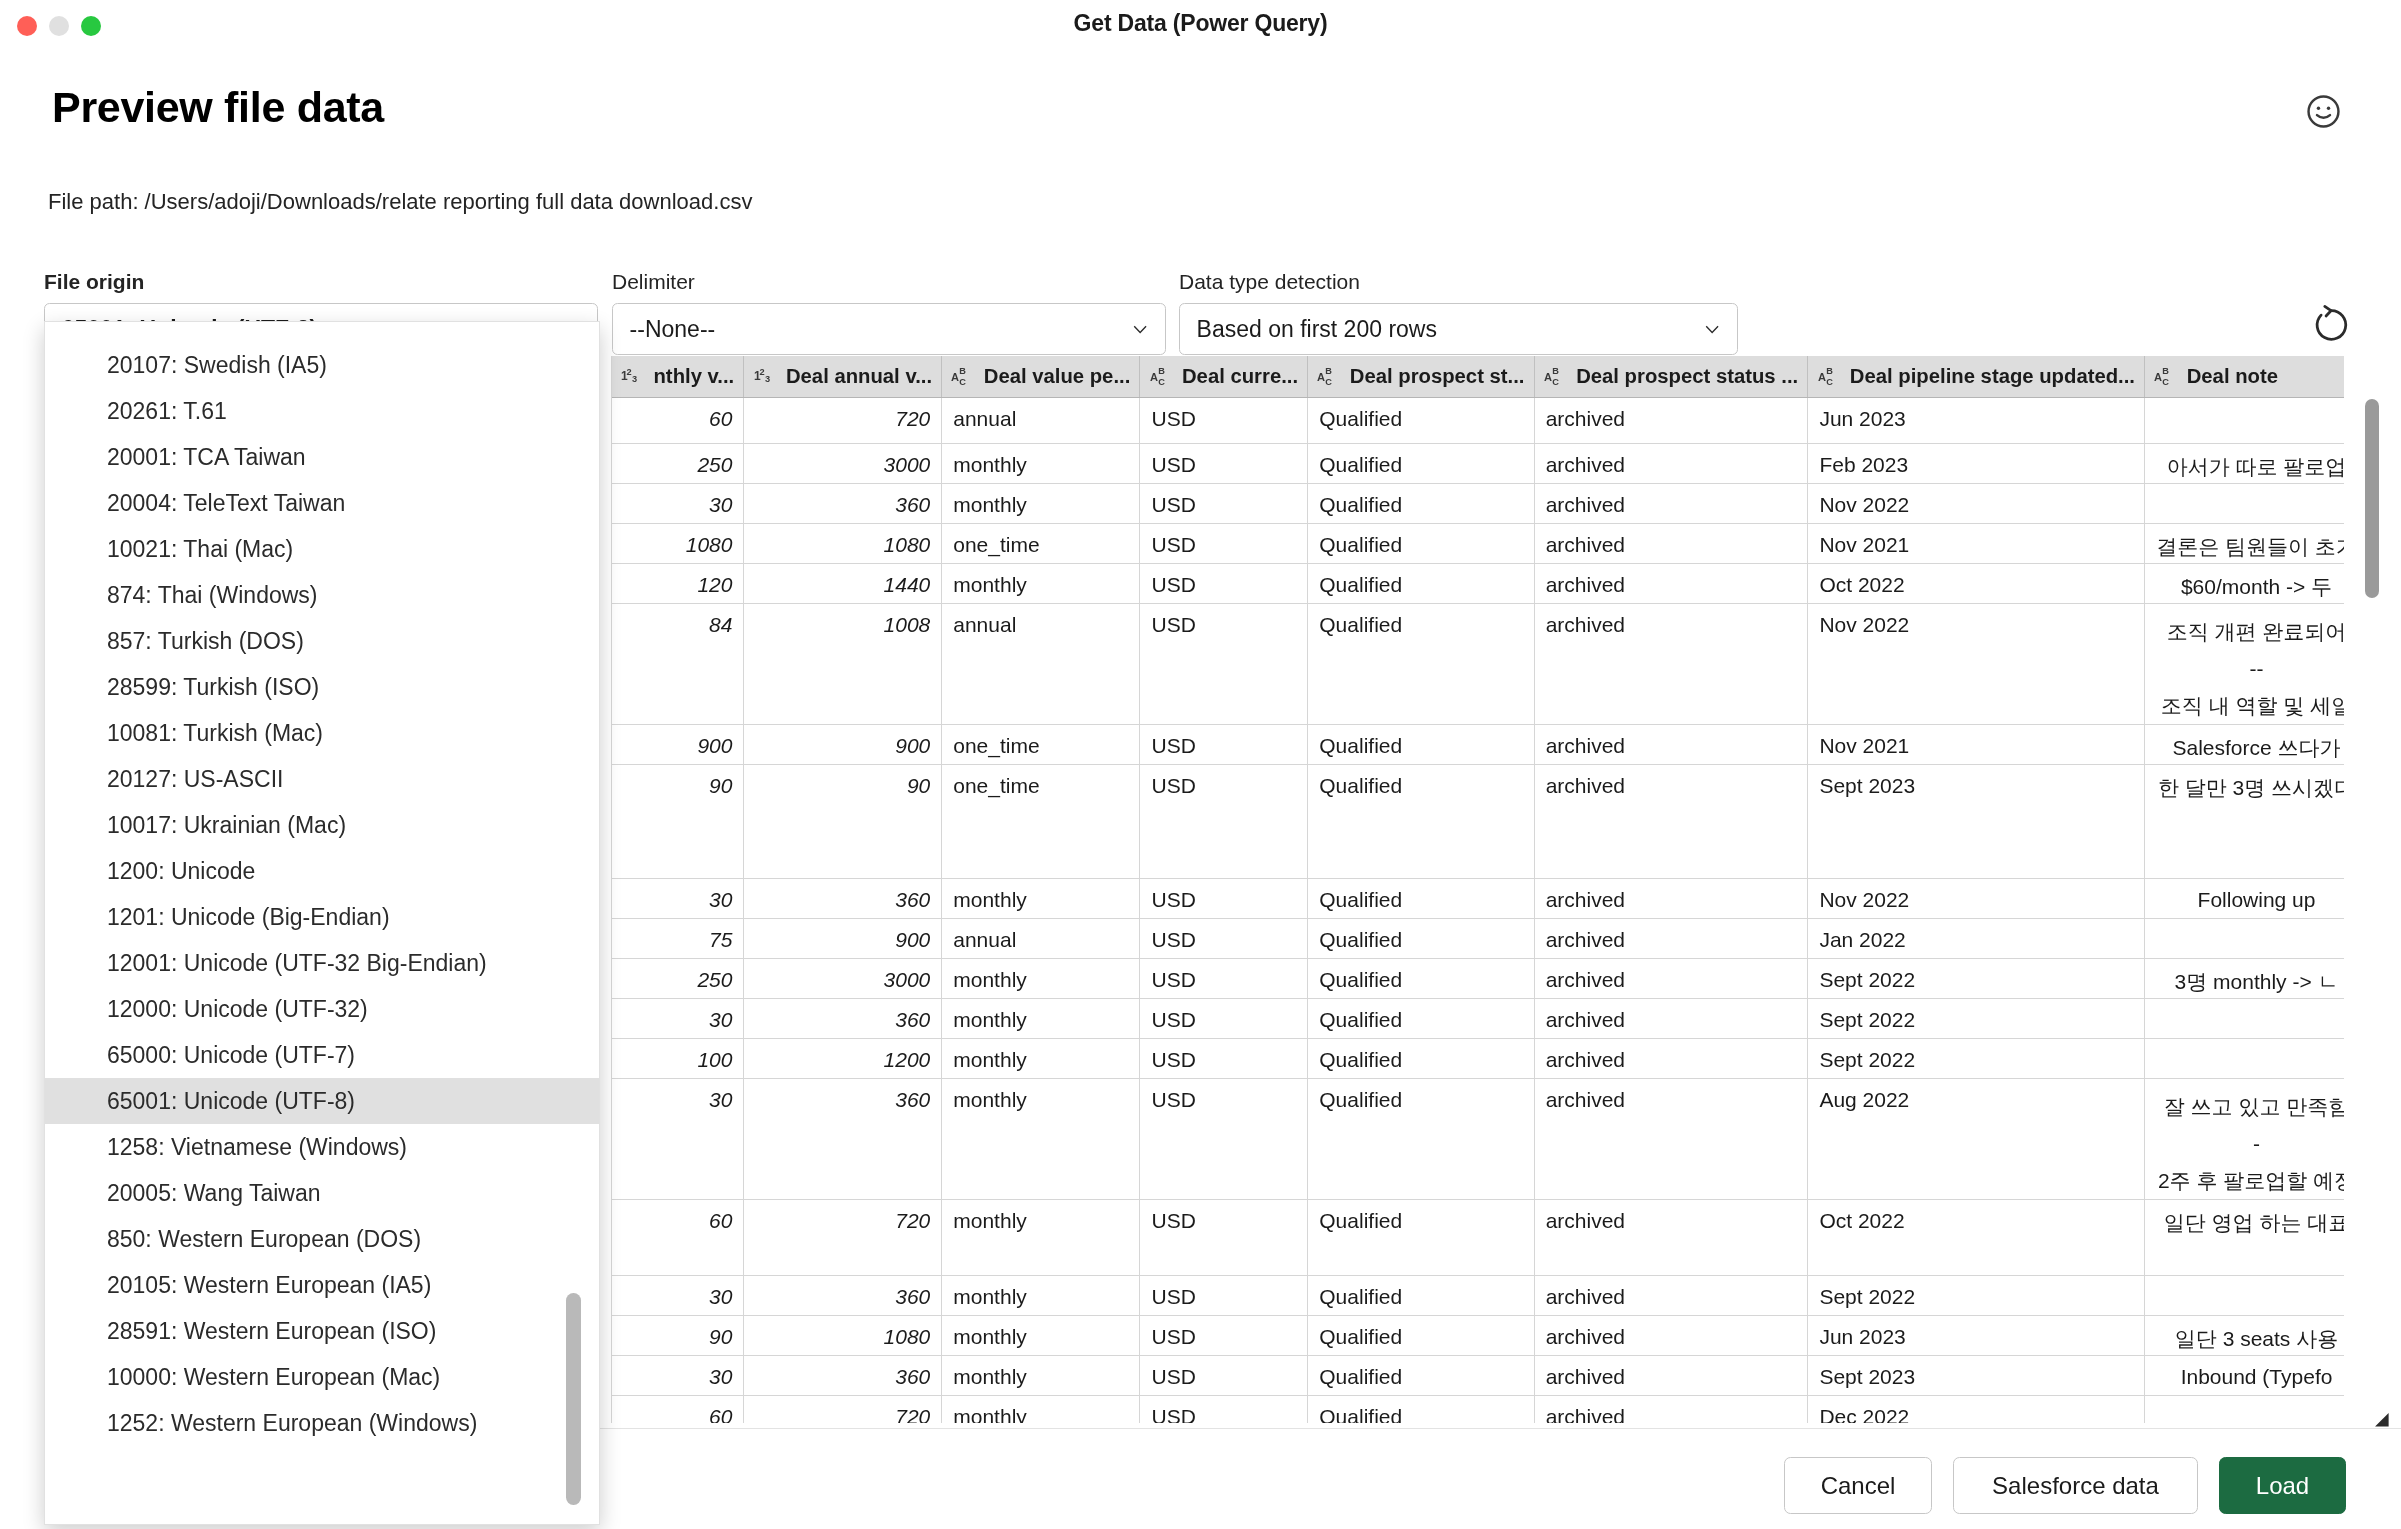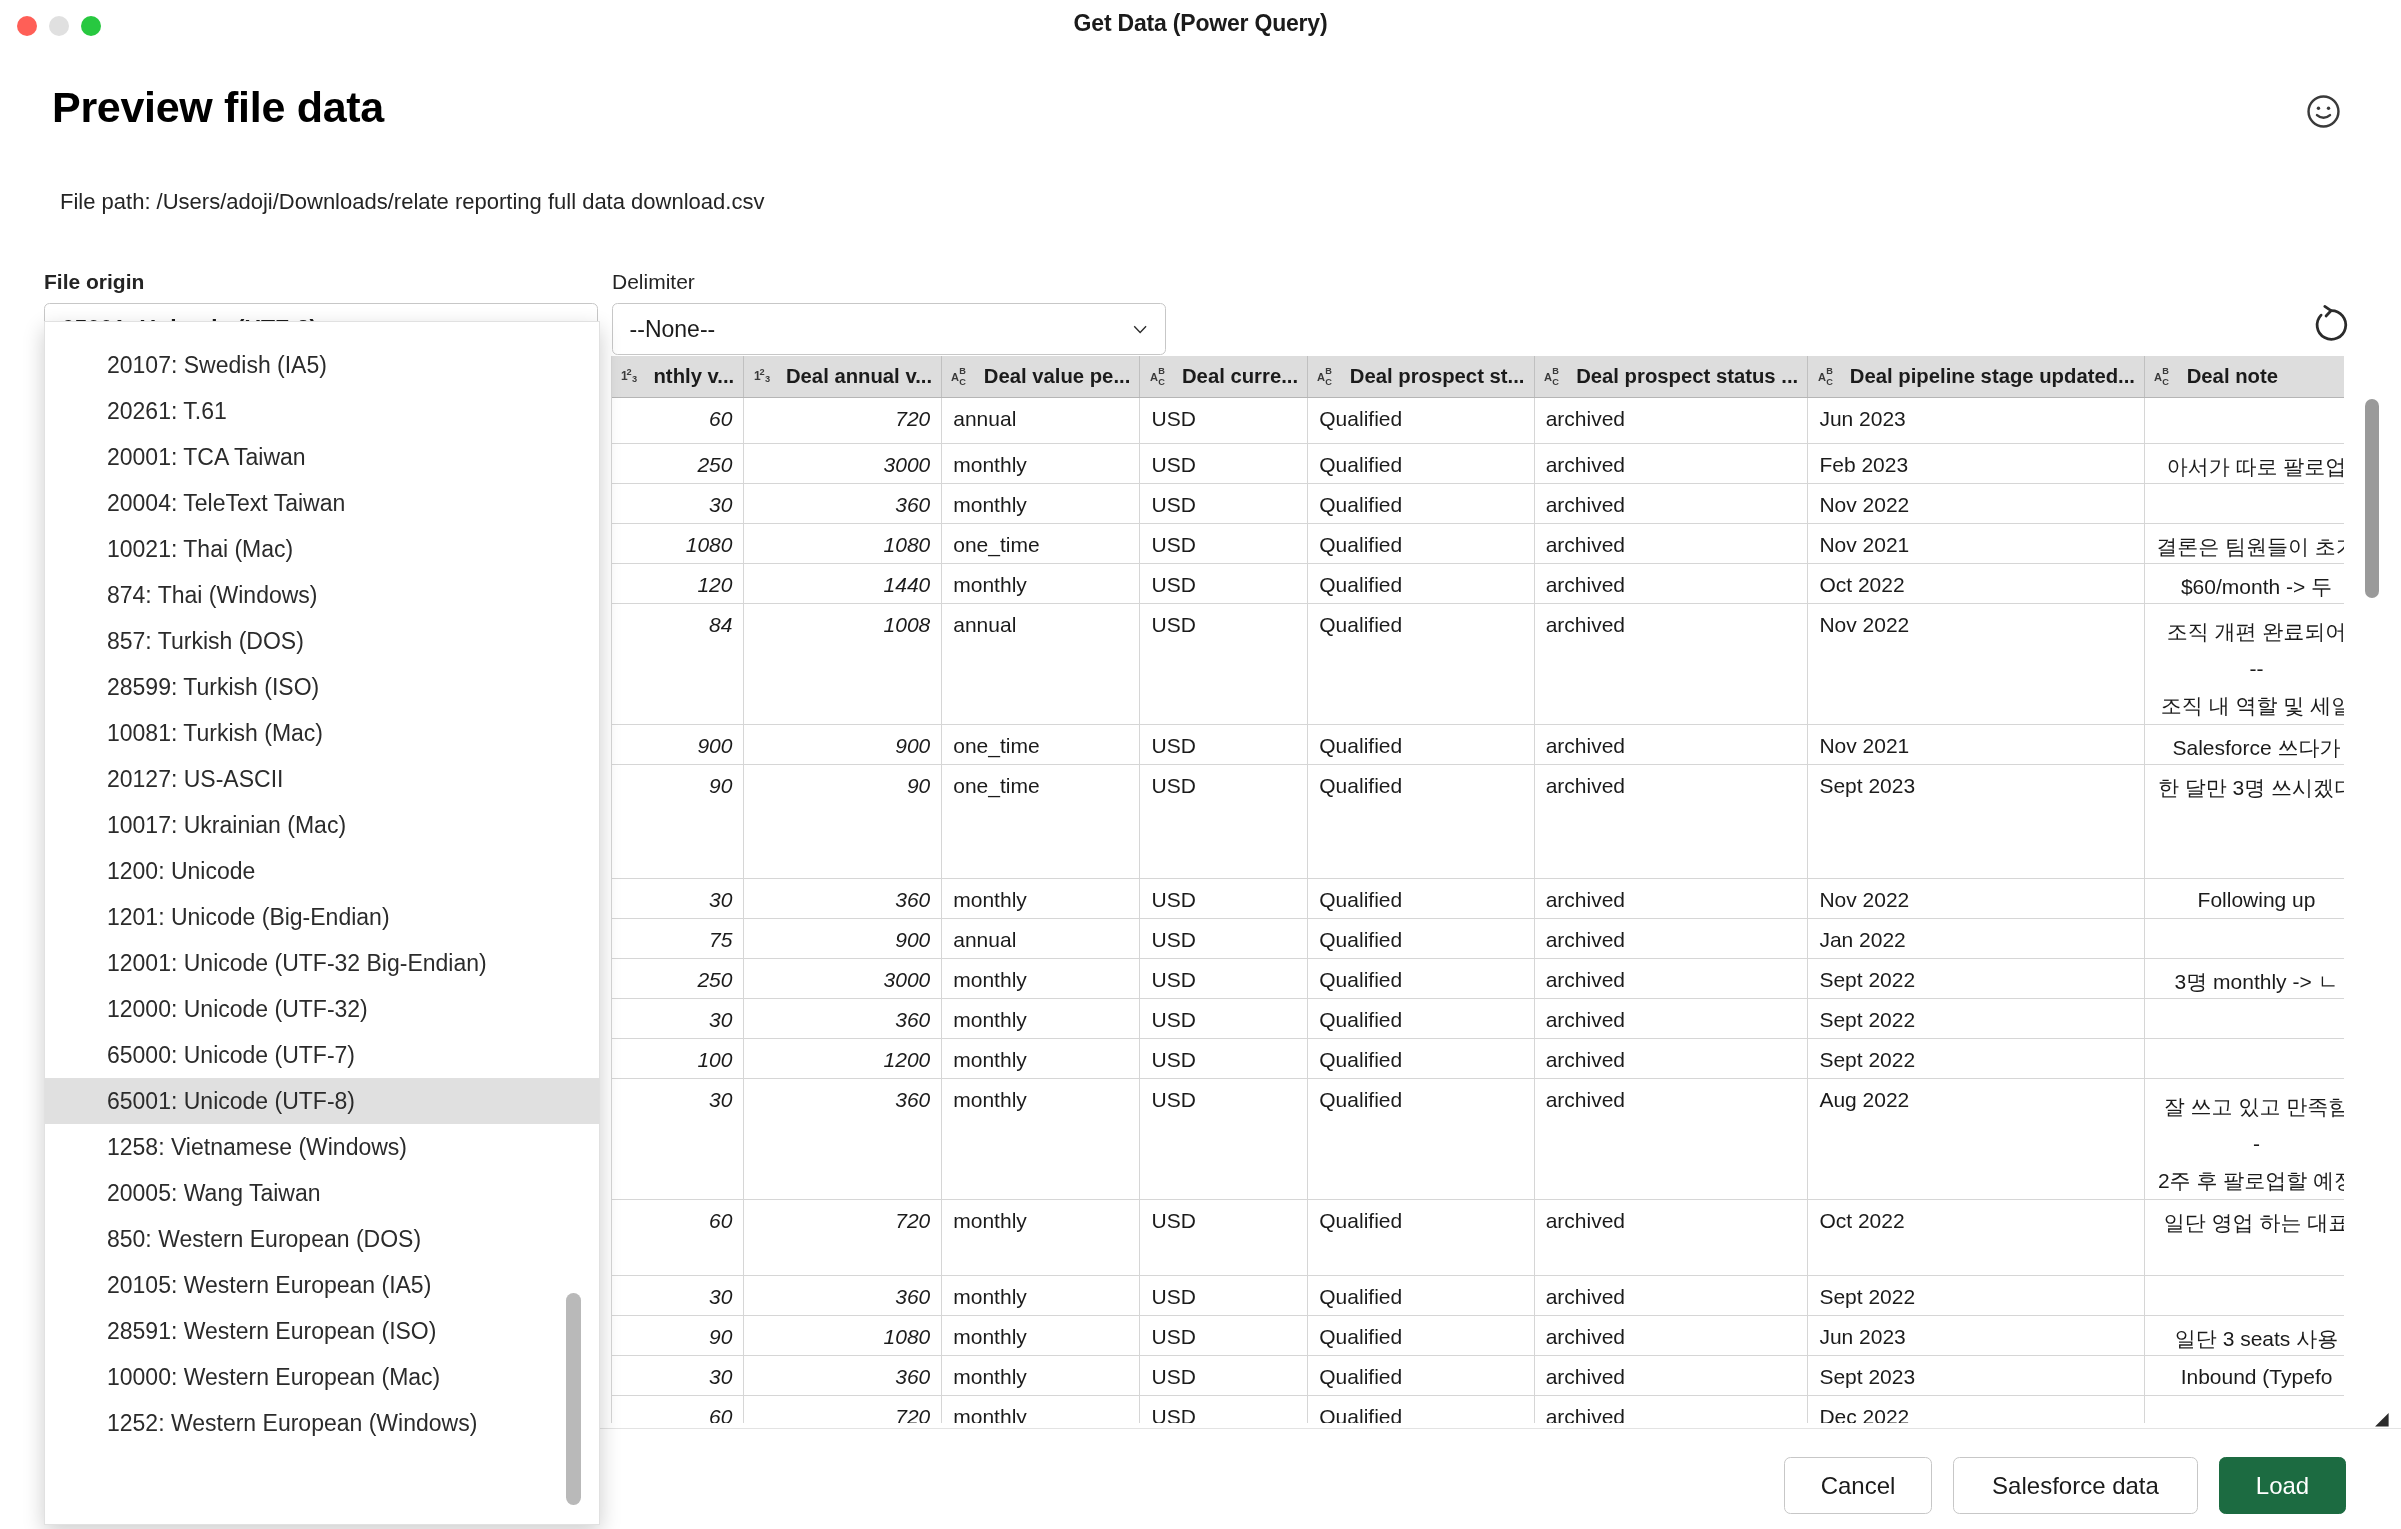--- a/index.html
+++ b/index.html
@@ -31,21 +31,21 @@
     position:absolute; top:83px; left:52px;
     font-size:43px; font-weight:bold; color:#000000;
     letter-spacing:-0.3px;
   }
   .smiley {
     position:absolute; top:92px; right:58px;
     width:39px; height:39px; cursor:pointer;
   }
 
   .filepath {
-    position:absolute; top:189px; left:60px;
+    position:absolute; top:189px; left:48px;
     font-size:22px; color:#242424;
   }
 
   
   .ctrl { position:absolute; }
   .ctrl-label { font-size:21px; color:#242424; margin-bottom:9.2px; display:block; }
   .select-box {
     width:100%; height:52px; border:1.4px solid #c7c7c7; border-radius:5.5px;
     background:#fff; display:flex; align-items:center;
     padding: 0 14.8px 0 16.6px; font-size:23px; color:#1b1b1b;
@@ -182,20 +182,29 @@
   <div class="ctrl" id="ctrl-delim">
     <span class="ctrl-label">Delimiter</span>
     <div class="select-box">
       <span class="select-val">--None--</span>
       <svg class="chev" viewBox="0 0 24 24">
         <path d="M5 8.5 L12 16 L19 8.5" fill="none" stroke="#2b2b2b" stroke-width="1.6"></path>
       </svg>
     </div>
   </div>
 
+  <div class="ctrl" id="ctrl-detect">
+    <span class="ctrl-label">Data type detection</span>
+    <div class="select-box">
+      <span class="select-val">Based on first 200 rows</span>
+      <svg class="chev" viewBox="0 0 24 24">
+        <path d="M5 8.5 L12 16 L19 8.5" fill="none" stroke="#2b2b2b" stroke-width="1.6"></path>
+      </svg>
+    </div>
+  </div>
 
   <svg class="refresh-btn" viewBox="0 0 24 24">
     <path d="M12 4.2 A7.8 7.8 0 1 1 6.6 6.6" fill="none" stroke="#2b2b2b" stroke-width="1.5" stroke-linecap="round"></path>
     <path d="M12 4.2 L8.6 1.9 M12 4.2 L9.3 7.1" fill="none" stroke="#2b2b2b" stroke-width="1.5" stroke-linecap="round"></path>
   </svg>
 
   <div class="tablewrap">
     <table class="preview">
       <thead>
           <tr id="hdr-row">

